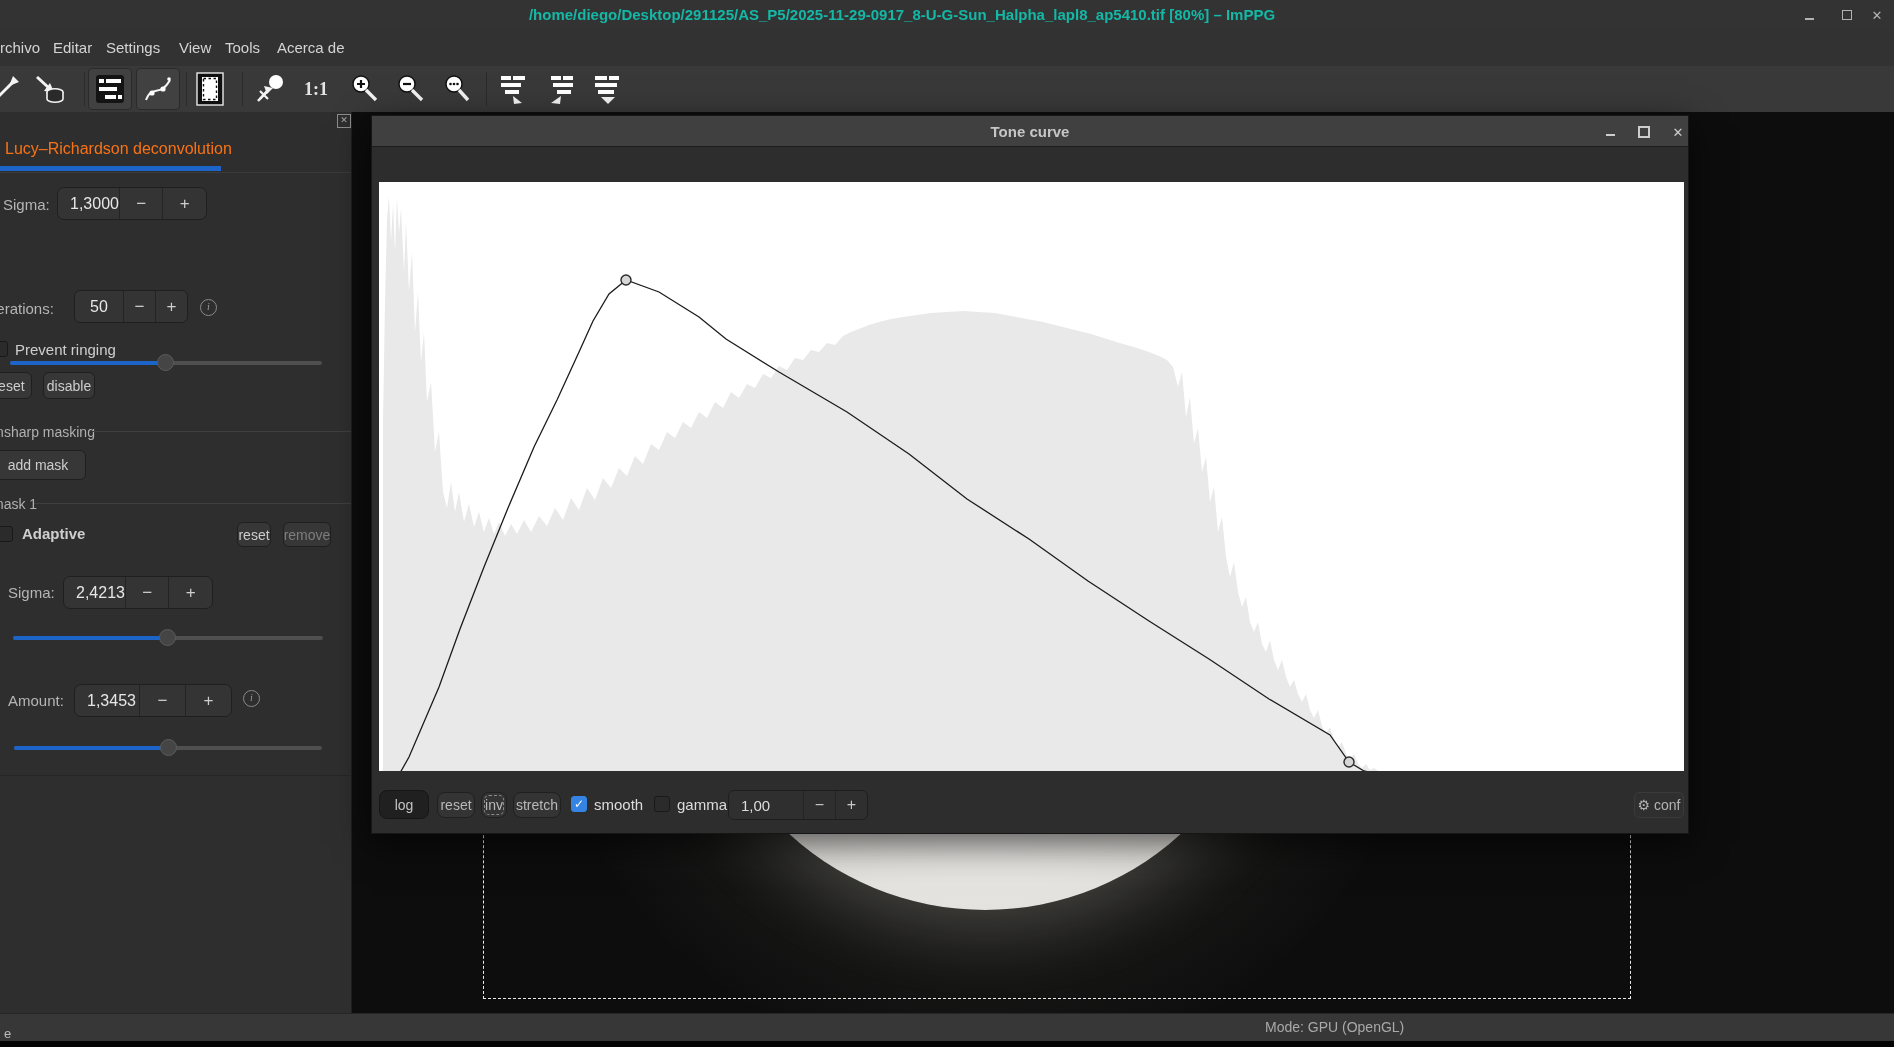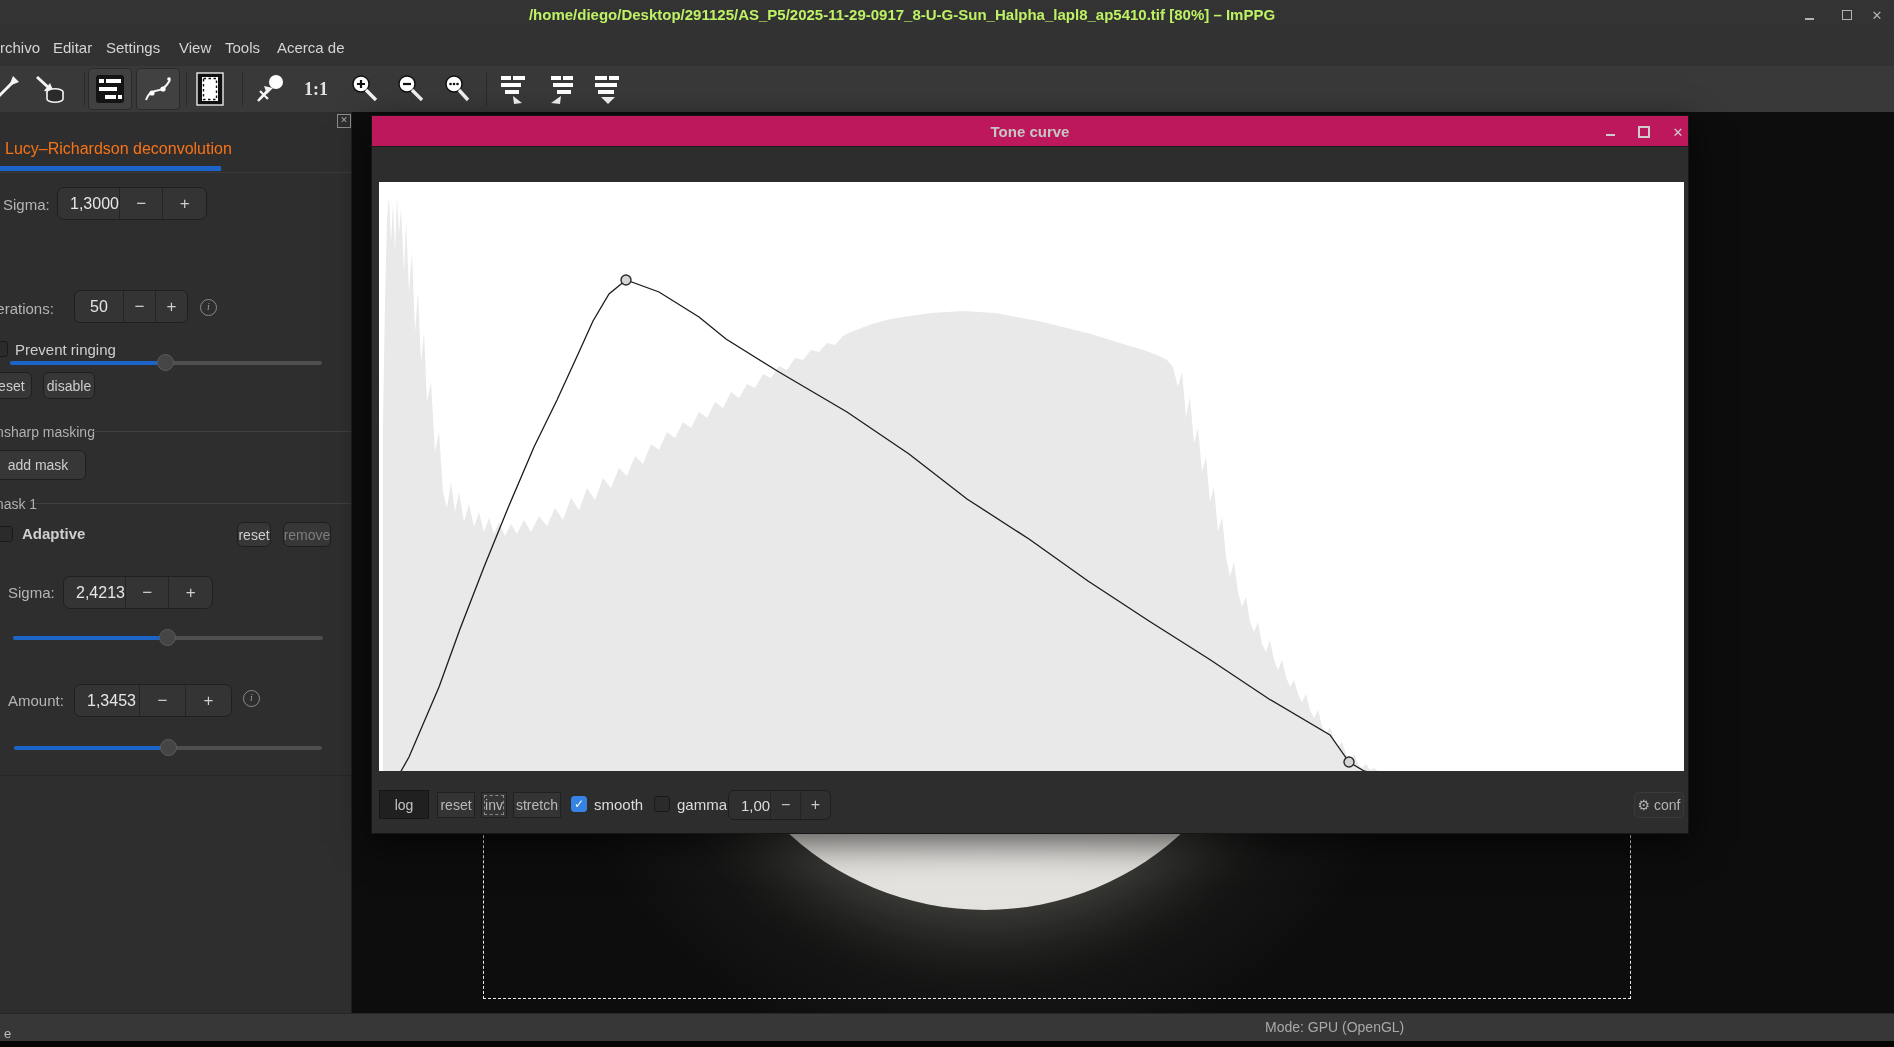--- a/index.html
+++ b/index.html
@@ -4,21 +4,21 @@
 <style>
   html,body{margin:0;padding:0;}
   body{
     width:1894px;height:1047px;position:relative;overflow:hidden;
     background:#000;font-family:"Liberation Sans","DejaVu Sans",sans-serif;
     -webkit-font-smoothing:antialiased;
   }
   
   .titlebar{position:absolute;left:0;top:0;width:1894px;height:30px;background:#333334;border-bottom:1px solid #232323;}
   .titlebar .title{position:absolute;left:0;right:90px;top:0;height:30px;line-height:30px;text-align:center;
-    font-size:15px;font-weight:bold;color:#bef264;white-space:nowrap;}
+    font-size:15px;font-weight:bold;color:#14b8a6;white-space:nowrap;}
   .winbtn{position:absolute;top:6px;width:18px;height:18px;display:flex;align-items:center;justify-content:center;color:#b2b2b2;}
   .wb-min span{display:block;width:9px;height:2px;background:#b2b2b2;margin-top:7px;}
   .wb-max span{display:block;width:8px;height:8px;border:1.5px solid #b2b2b2;}
   .wb-close{font-size:13px;}
   .menubar{position:absolute;left:0;top:30px;width:1894px;height:36px;background:#323233;border-bottom:1px solid #282828;}
   .menuitem{position:absolute;top:0;height:36px;line-height:36px;font-size:15px;color:#d4d4d4;white-space:nowrap;}
   .toolbar{position:absolute;left:0;top:66px;width:1894px;height:46px;background:#39393a;border-bottom:1px solid #2a2a2a;}
   .tb-sep{position:absolute;top:6px;width:1px;height:34px;background:#2b2b2b;}
   .tb-icon{position:absolute;top:6px;width:36px;height:34px;display:flex;align-items:center;justify-content:center;}
   .tb-btn{position:absolute;top:2px;width:44px;height:42px;background:#414142;border:1px solid #2a2a2a;border-radius:4px;
@@ -55,27 +55,27 @@
   .sun-glow{position:absolute;left:183px;top:58px;width:900px;height:900px;border-radius:50%;
     background:radial-gradient(circle,rgba(200,196,188,0.20) 0%,rgba(160,156,148,0.10) 45%,rgba(0,0,0,0) 72%);}
   .sun-disc{position:absolute;left:343px;top:218px;width:580px;height:580px;border-radius:50%;
     background:radial-gradient(circle at 50% 45%, #f1f0ed 0%, #e9e8e5 55%, #e2e0db 80%, #cfcdc6 93%, rgba(120,118,112,0.5) 97.5%, rgba(0,0,0,0) 100%);
     box-shadow:0 0 70px 18px rgba(216,212,202,0.22);}
   .selection{position:absolute;left:131px;top:688px;width:1148px;height:199px;box-sizing:border-box;
     border-left:1px dashed rgba(255,255,255,0.92);border-right:1px dashed rgba(255,255,255,0.92);border-bottom:1px dashed rgba(255,255,255,0.92);}
   
   .dialog{position:absolute;left:371px;top:115px;width:1318px;height:719px;background:#2d2d2d;border:1px solid #161616;
     box-sizing:border-box;box-shadow:0 10px 34px rgba(0,0,0,0.65);}
-  .dlg-titlebar{position:absolute;left:0;top:0;width:100%;height:31px;background:#be185d;border-bottom:1px solid #1d1d1d;box-sizing:border-box;}
+  .dlg-titlebar{position:absolute;left:0;top:0;width:100%;height:31px;background:#404040;border-bottom:1px solid #1d1d1d;box-sizing:border-box;}
   .dlg-title{position:absolute;left:0;right:0;top:0;height:31px;line-height:31px;text-align:center;font-size:15px;font-weight:bold;color:#c6c6c6;}
   .dlg-btn{position:absolute;top:8px;width:16px;height:16px;display:flex;align-items:center;justify-content:center;color:#cdcdcd;}
   .dlg-hint{position:absolute;left:6px;top:31px;height:35px;line-height:35px;font-size:15px;color:#dadada;white-space:nowrap;}
   .curve-wrap{position:absolute;left:7px;top:66px;width:1305px;height:589px;background:#ffffff;}
   .curve-wrap svg{display:block;width:100%;height:100%;}
-  .dbtn{position:absolute;background:#343434;border:1px solid #202020;border-radius:0;color:#b9b9b9;font-size:14px;
+  .dbtn{position:absolute;background:#343434;border:1px solid #202020;border-radius:8px;color:#b9b9b9;font-size:14px;
     display:flex;align-items:center;justify-content:center;box-sizing:border-box;white-space:nowrap;}
   .dbtn.pressed{background:#202020;border-color:#161616;color:#c3c3c3;}
   .dbtn.focus{outline:1px dashed #8a8a8a;outline-offset:-4px;}
   .dspin{position:absolute;background:#2f2f2f;border:1px solid #1e1e1e;border-radius:6px;display:flex;box-sizing:border-box;overflow:hidden;}
   .dspin .val{flex:1;font-size:15px;color:#dcdcdc;display:flex;align-items:center;padding-left:12px;}
   .dspin .seg{display:flex;align-items:center;justify-content:center;border-left:1px solid #242424;color:#c9c9c9;font-size:16px;}
   .dchk-label{position:absolute;font-size:15px;color:#dcdcdc;white-space:nowrap;}
   .conf-btn{position:absolute;background:#2f2f2f;border:1px solid #3a3a3a;border-radius:5px;color:#b3b3b3;font-size:14px;
     display:flex;align-items:center;justify-content:center;gap:4px;box-sizing:border-box;}
   
@@ -321,21 +321,21 @@
   <div class="dbtn pressed" style="left:7px;top:674px;width:50px;height:29px;">log</div>
   <div class="dbtn" style="left:65px;top:676px;width:38px;height:26px;">reset</div>
   <div class="dbtn focus" style="left:109px;top:676px;width:26px;height:26px;">inv</div>
   <div class="dbtn" style="left:141px;top:676px;width:48px;height:26px;">stretch</div>
 
   <span class="chk checked" style="position:absolute;left:199px;top:680px;">✓</span>
   <span class="dchk-label" style="left:222px;top:680px;">smooth</span>
   <span class="chk" style="position:absolute;left:282px;top:680px;"></span>
   <span class="dchk-label" style="left:305px;top:680px;">gamma</span>
 
-  <div class="dspin" style="left:356px;top:674px;width:103px;height:30px;">
+  <div class="dspin" style="left:356px;top:674px;width:140px;height:30px;">
     <span class="val">1,00</span>
     <span class="seg" style="width:31px;">−</span>
     <span class="seg" style="width:31px;">+</span>
   </div>
 
   <div class="conf-btn" style="left:1262px;top:676px;width:50px;height:26px;">
     <span>⚙</span>
       <span>conf</span>
   </div>
 </div>

